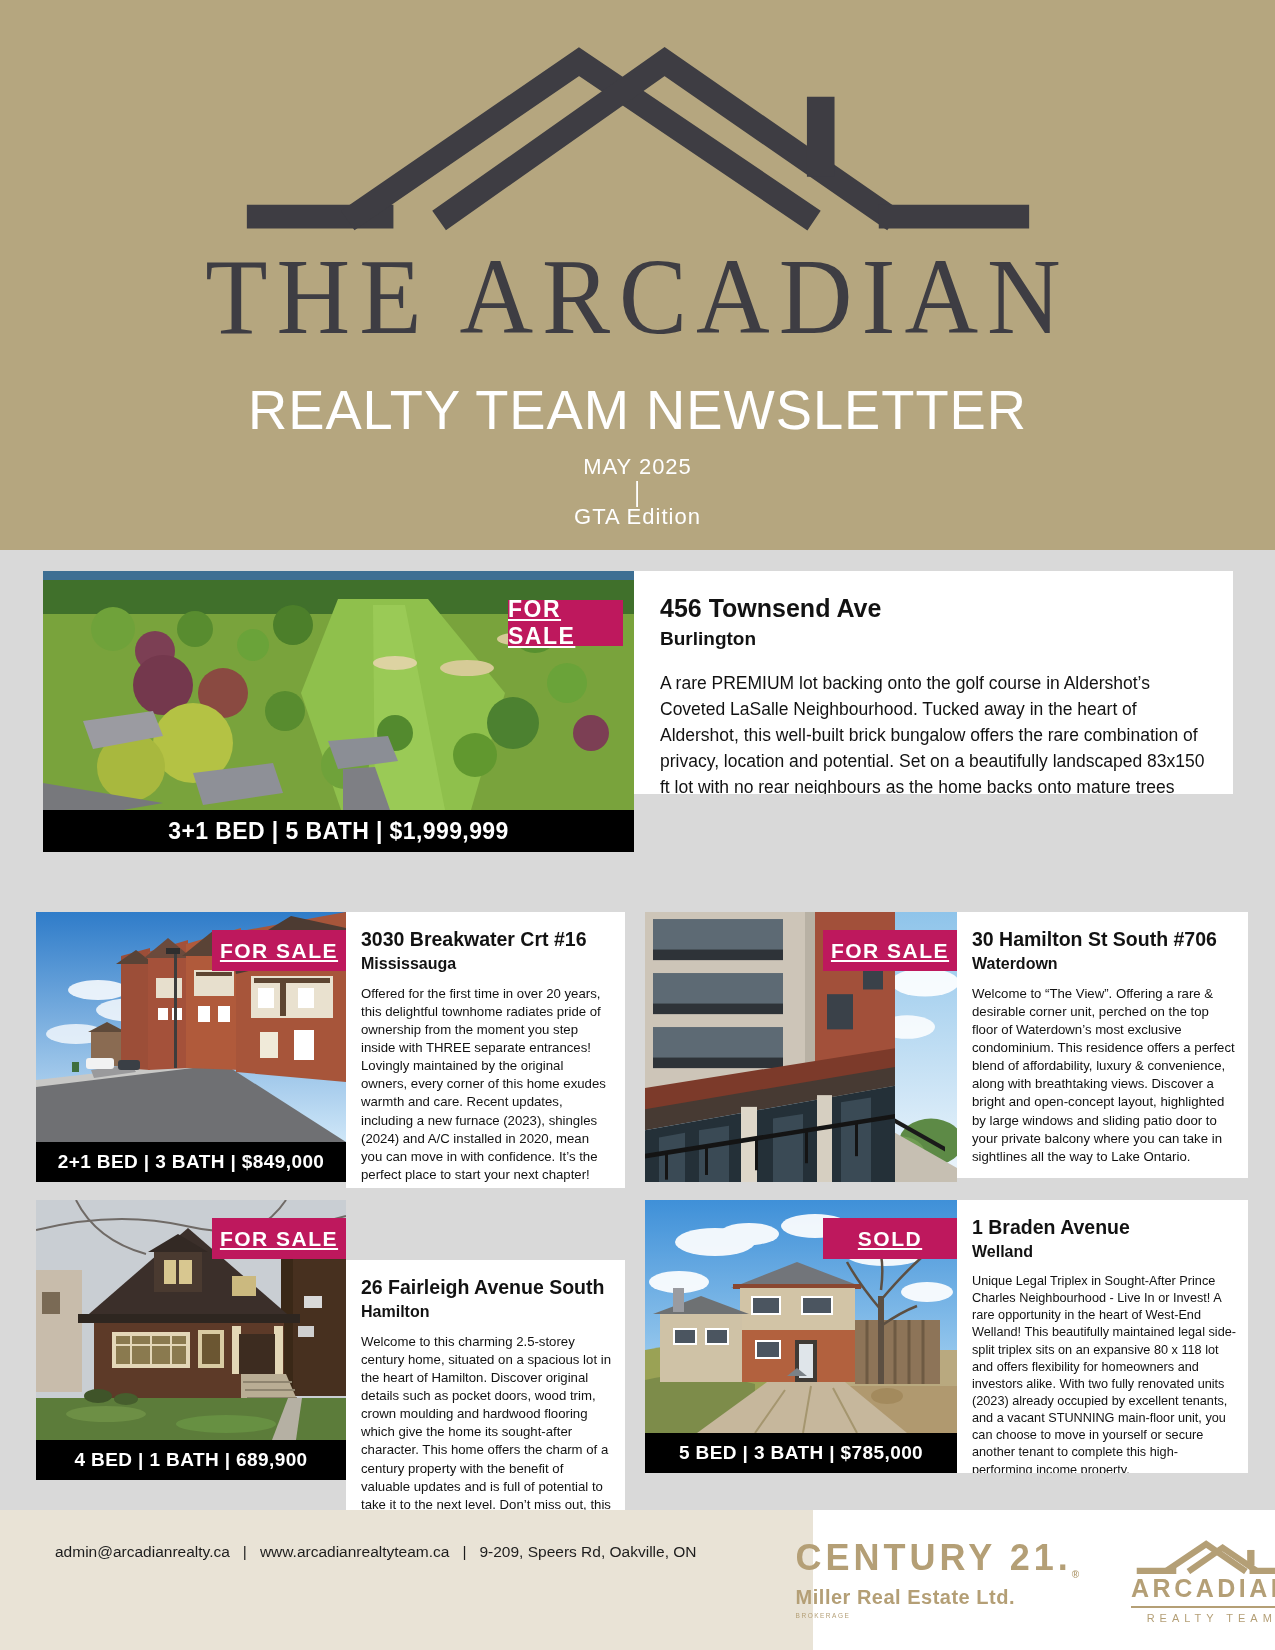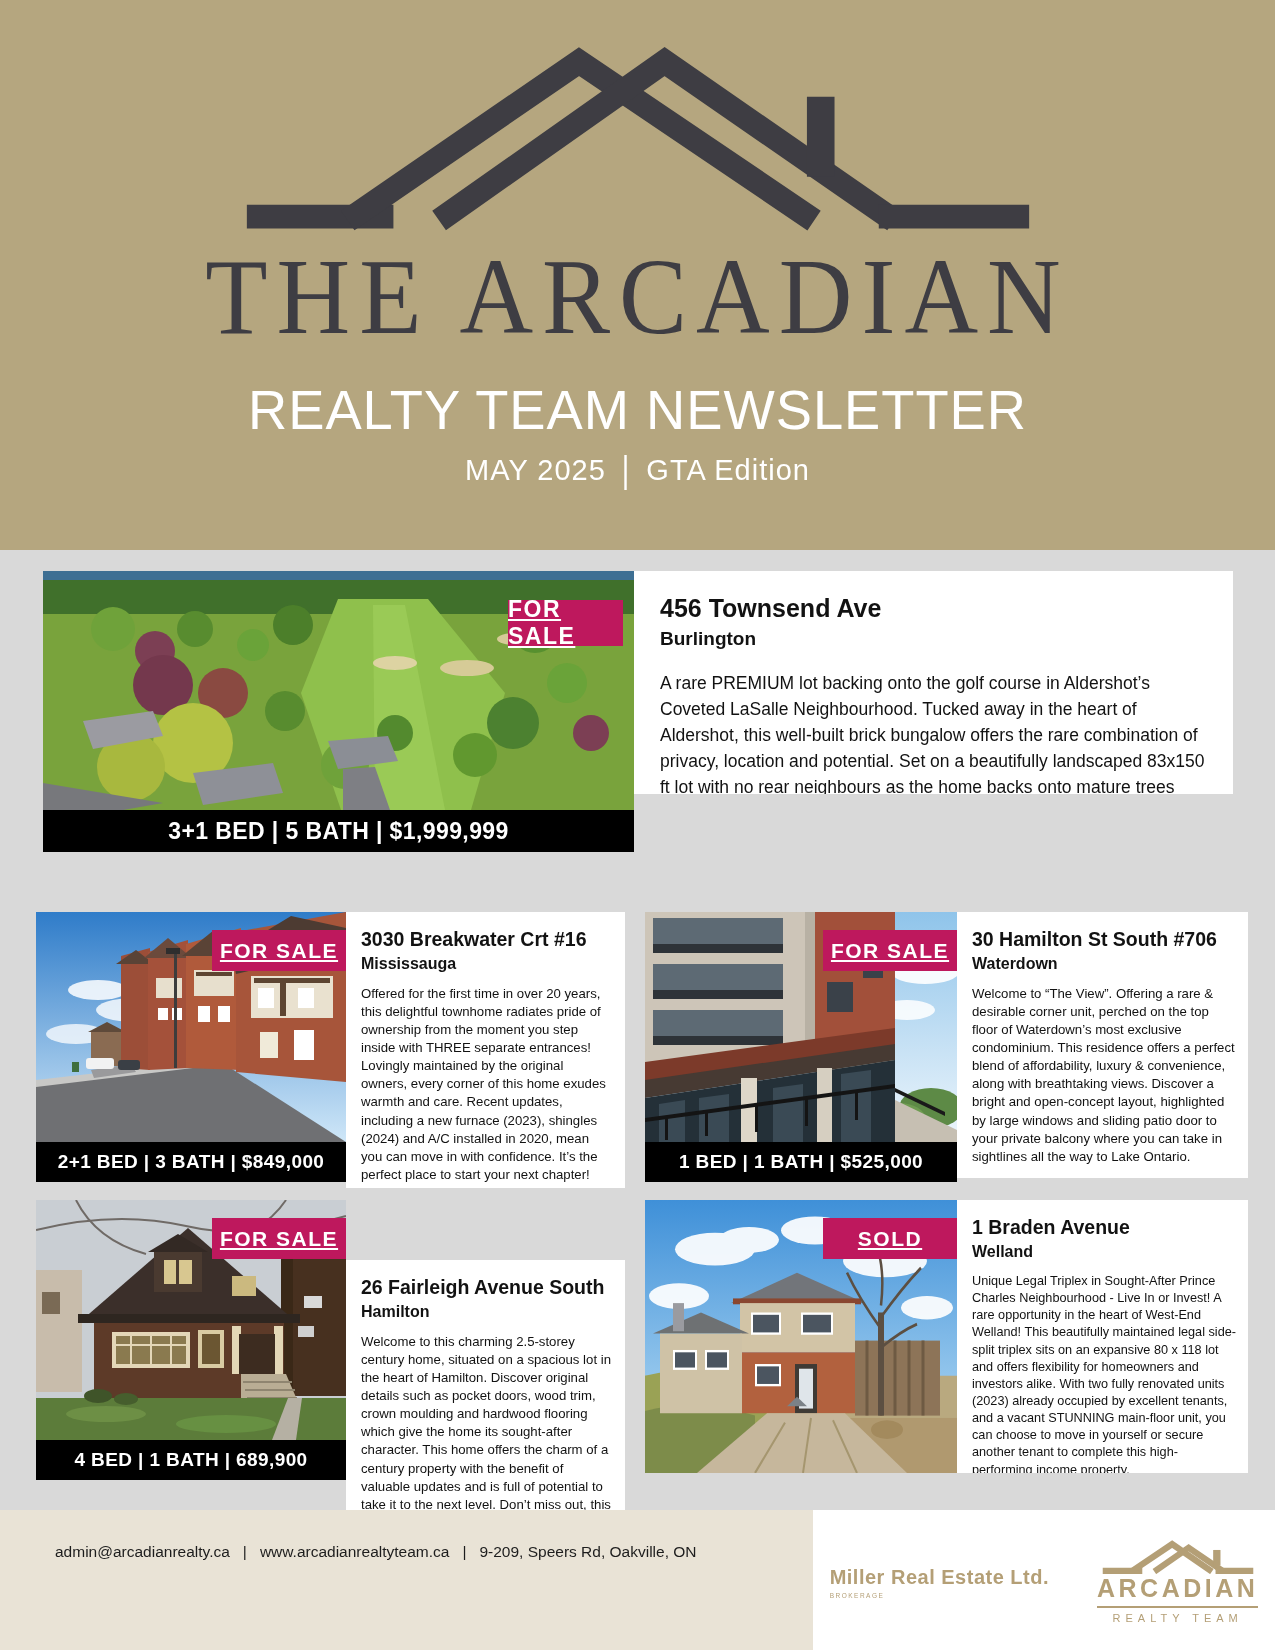--- a/index.html
+++ b/index.html
@@ -9,22 +9,22 @@
   .masthead{position:absolute;left:0;top:0;width:1275px;height:550px;background:#b5a67f;}
   .roof-logo{position:absolute;left:50%;top:34px;transform:translateX(-50%);}
   .brand{position:absolute;left:0;top:246px;width:100%;text-align:center;
          font-family:"Liberation Serif","DejaVu Serif",serif;font-weight:400;
          font-size:102px;letter-spacing:9px;line-height:1;color:#3e3d43;
          transform:scaleY(1.05);white-space:nowrap;}
   .mast-sub{position:absolute;left:0;top:382px;width:100%;text-align:center;color:#ffffff;
          font-size:56px;font-weight:400;letter-spacing:1px;line-height:1;white-space:nowrap;
          transform:scaleX(.97);}
   .mast-edition{position:absolute;left:0;top:456px;width:100%;display:flex;align-items:center;
-         justify-content:center;gap:16px;color:#ffffff;font-size:29px;font-weight:300;
-         letter-spacing:1px;line-height:1;}
+         justify-content:center;gap:3px;color:#ffffff;font-size:22px;font-weight:300;
+         letter-spacing:1px;line-height:1;flex-direction:column;}
   .edition-bar{display:inline-block;transform:scaleY(1.25);font-weight:300;}
   
   .photo-wrap{position:absolute;display:flex;flex-direction:column;}
   .photo-img{position:relative;flex:1;overflow:hidden;background:#b9c4cc;}
   .photo-img svg{position:absolute;left:0;top:0;width:100%;height:100%;display:block;}
   .badge{position:absolute;background:#be185d;color:#fff;display:flex;align-items:center;
          justify-content:center;font-weight:bold;letter-spacing:1.5px;z-index:3;text-decoration:underline;}
   .badge-hero{top:29px;right:11px;width:115px;height:46px;font-size:23px;}
   .badge-flush{top:18px;right:0;width:134px;height:41px;font-size:21px;}
   .band{background:#000000;color:#ffffff;font-weight:bold;display:flex;align-items:center;
@@ -231,21 +231,20 @@
             <rect x="60" y="200" width="3" height="24"></rect>
           <rect x="110" y="194" width="3" height="26"></rect>
             <rect x="160" y="186" width="3" height="28"></rect>
           <rect x="210" y="180" width="3" height="28"></rect>
         </g>
         <polygon points="250,188 312,218 312,230 250,230" fill="#c6bfb2"></polygon>
         <polygon points="250,176 300,200 300,204 250,180" fill="#1a1a1a"></polygon>
       </svg>
       <div class="badge badge-flush">FOR SALE</div>
     </div>
-    <div class="band band-sm">1 BED | 1 BATH | $525,000</div>
   </figure>
   <section class="info info-sm" style="left:957px;top:912px;width:291px;height:266px;">
     <h2 class="l-title">30 Hamilton St South #706</h2>
     <h3 class="l-city">Waterdown</h3>
     <p class="l-desc">Welcome to “The View”. Offering a rare &amp; desirable corner unit, perched on the top floor of Waterdown’s most exclusive condominium. This residence offers a perfect blend of affordability, luxury &amp; convenience, along with breathtaking views. Discover a bright and open-concept layout, highlighted by large windows and sliding patio door to your private balcony where you can take in sightlines all the way to Lake Ontario.</p>
   </section>
 
   <figure class="photo-wrap" style="left:36px;top:1200px;width:310px;height:280px;margin:0;">
     <div class="photo-img">
       <svg viewBox="0 0 310 240" preserveAspectRatio="none">
@@ -358,39 +357,41 @@
         </g>
         <polygon points="122,182 200,182 262,233 52,233" fill="#c6b79c"></polygon>
         <g stroke="#a5966f" stroke-width="2" fill="none">
           <path d="M140 190 L110 233 M166 186 L158 233 M188 188 L212 233"></path>
         </g>
         <ellipse cx="242" cy="196" rx="16" ry="8" fill="#a38a5d"></ellipse>
         <polygon points="142,176 152,168 162,176" fill="#7b8288"></polygon>
       </svg>
       <div class="badge badge-flush">SOLD</div>
     </div>
+    <div class="band band-sm">5 BED | 3 BATH | $785,000</div>
   </figure>
   <section class="info info-sm" style="left:957px;top:1200px;width:291px;height:273px;">
     <h2 class="l-title">1 Braden Avenue</h2>
     <h3 class="l-city">Welland</h3>
     <p class="l-desc tight">Unique Legal Triplex in Sought-After Prince Charles Neighbourhood - Live In or Invest! A rare opportunity in the heart of West-End Welland! This beautifully maintained legal side-split triplex sits on an expansive 80 x 118 lot and offers flexibility for homeowners and investors alike. With two fully renovated units (2023) already occupied by excellent tenants, and a vacant STUNNING main-floor unit, you can choose to move in yourself or secure another tenant to complete this high-performing income property.</p>
   </section>
 
   <footer class="footer-left">
     <div class="footer-contact">
       <span>admin@arcadianrealty.ca</span>
       <span>|</span>
       <span>www.arcadianrealtyteam.ca</span>
       <span>|</span>
       <span>9-209, Speers Rd, Oakville, ON</span>
     </div>
   </footer>
 
   <div class="footer-right">
     <div class="c21">
+      <div class="c21-name"><span>CENTURY 21.</span><span class="c21-reg">®</span></div>
       <div class="c21-company">Miller Real Estate Ltd.</div>
       <div class="c21-brokerage">BROKERAGE</div>
     </div>
     <div class="arc">
       <svg width="152" height="38" viewBox="0 0 830 207">
         <g stroke="#b49f76" stroke-width="34" fill="none">
           <path d="M4 190 H220"></path>
           <path d="M160 194 L383 44 L600 194"></path>
           <path d="M286 194 L473 64 L664 194"></path>
           <path d="M620 190 H826"></path>

